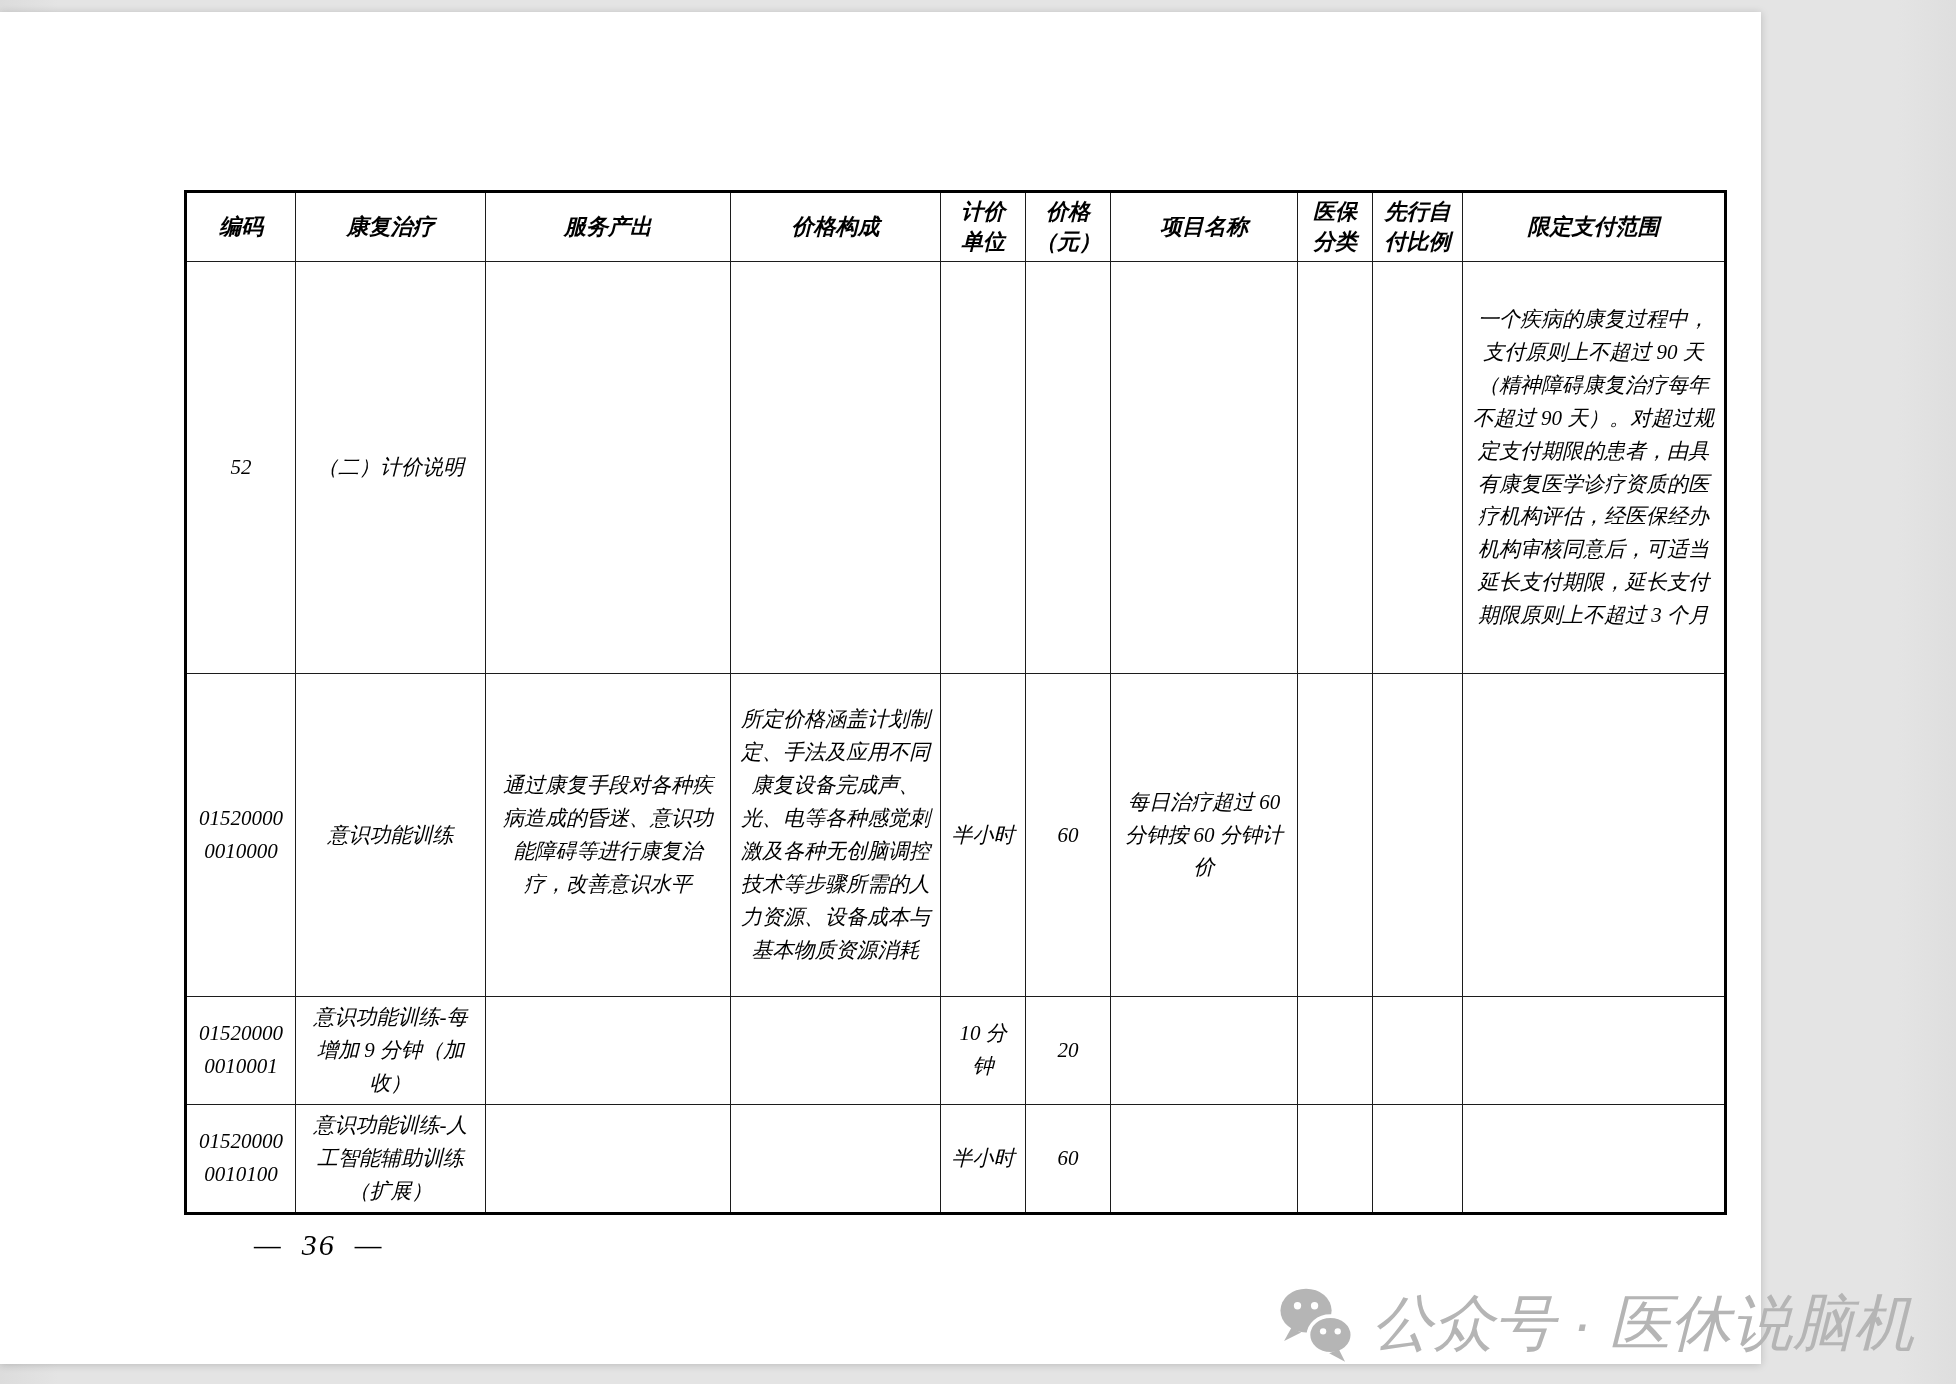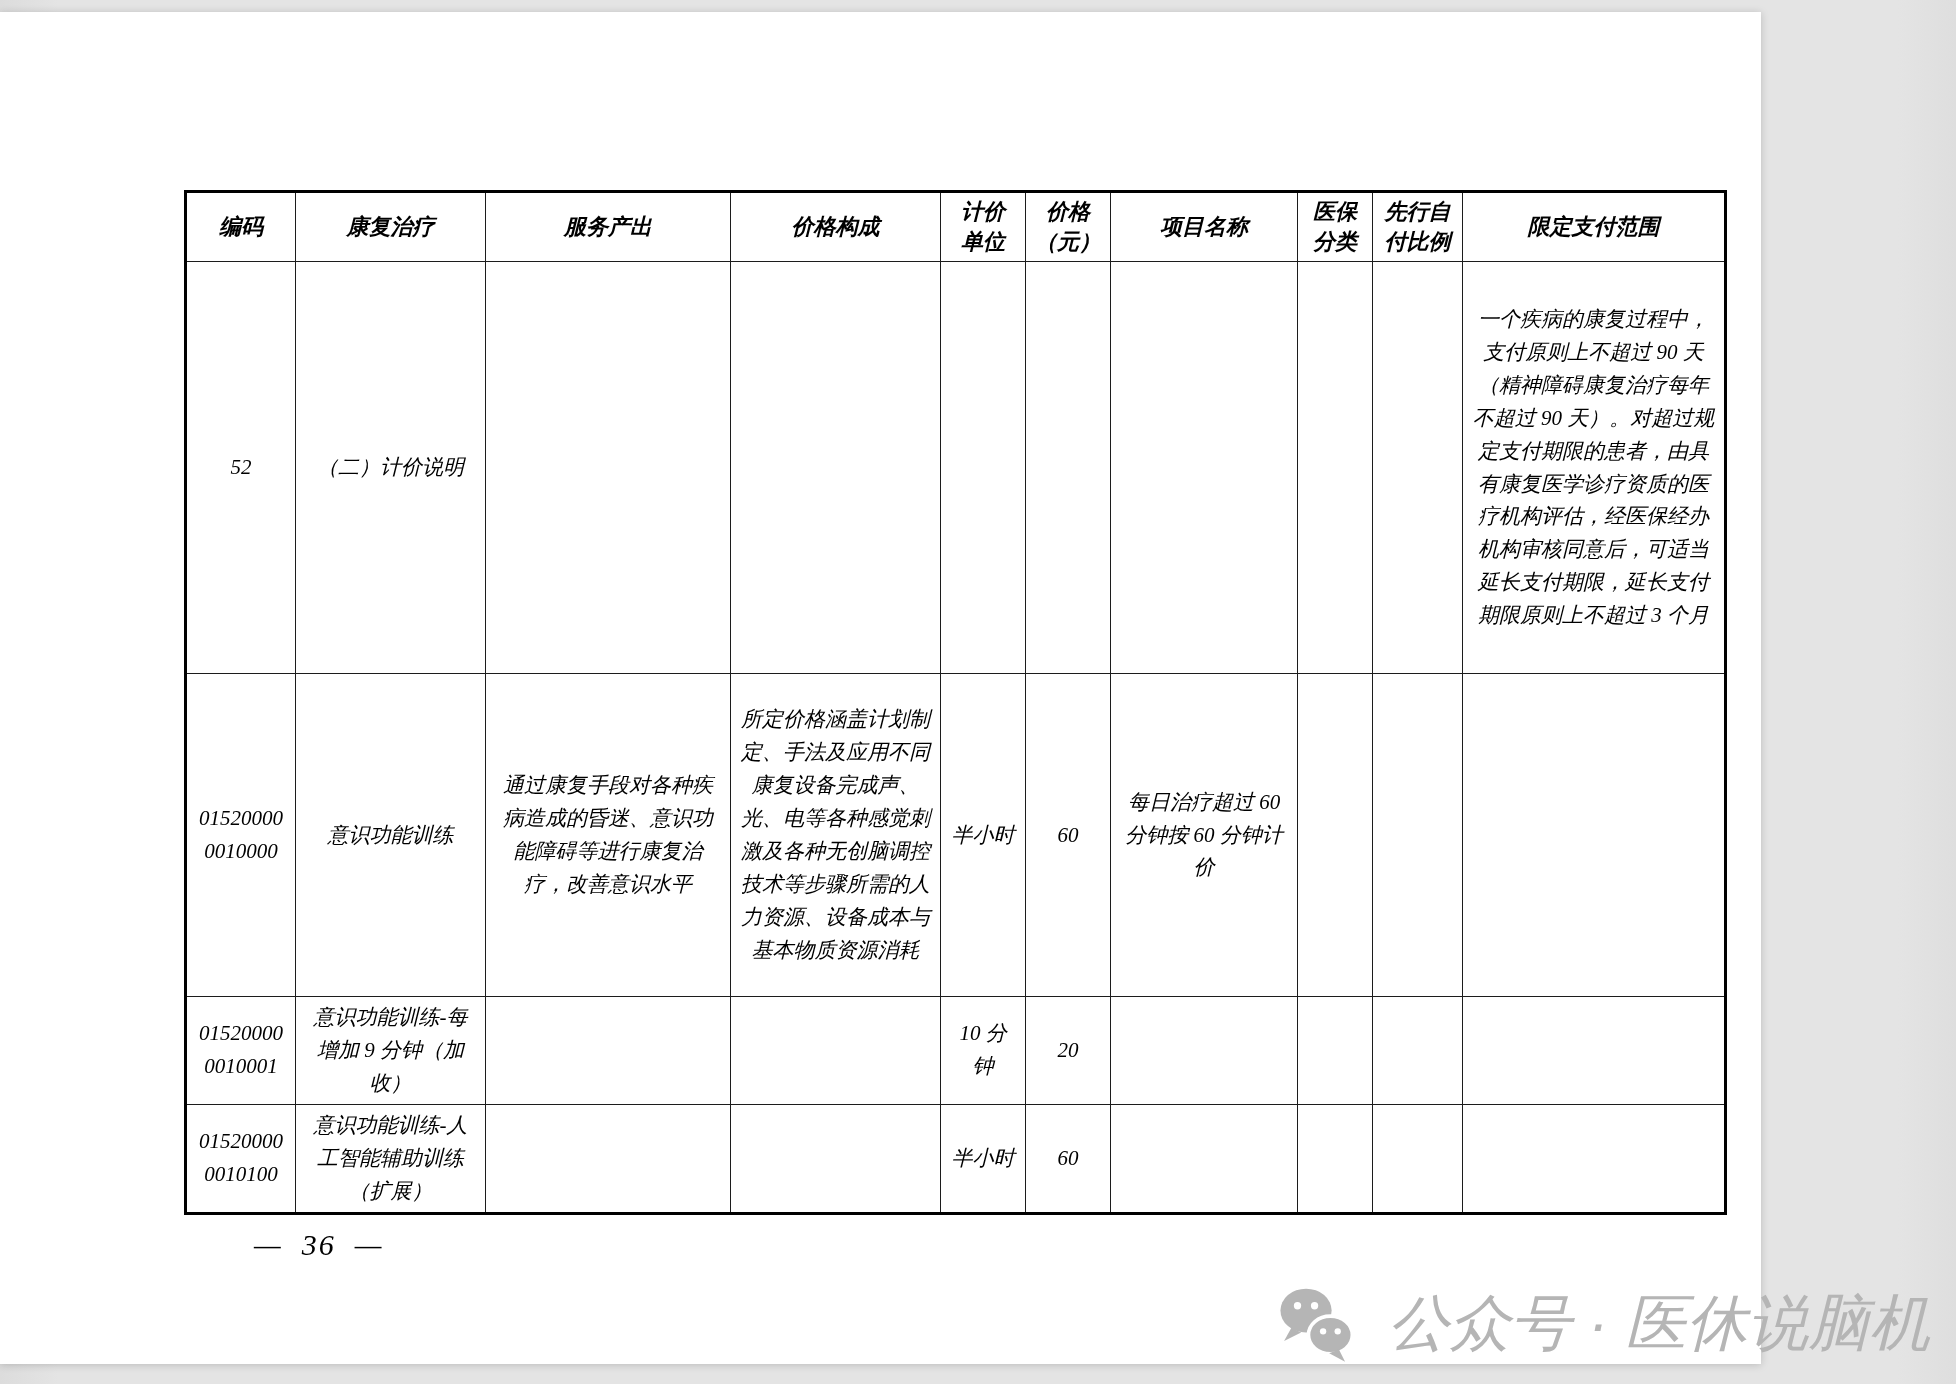--- a/index.html
+++ b/index.html
@@ -32,21 +32,21 @@
   }
   .c-center{text-align:center;white-space:pre-line;}
   .c-just{text-align:justify;text-justify:inter-ideograph;margin-left:12px;}
   .c-left{text-align:left;}
   .pageno{
     position:absolute;left:214px;top:1216px;
     font-size:30px;letter-spacing:2px;white-space:pre;margin-left:40px;
   }
   .watermark{
     position:absolute;left:1278px;top:1266px;height:92px;
-    display:flex;align-items:center;gap:32px;
+    display:flex;align-items:center;gap:16px;
     color:#b5b5b5;
     font-family:"Liberation Sans","DejaVu Sans",sans-serif;
     font-size:61px;font-weight:400;white-space:pre;
   }
   .wm-icon{flex:0 0 auto;display:block;}
 </style>
 </head>
 <body>
 
 <div class="screen">

